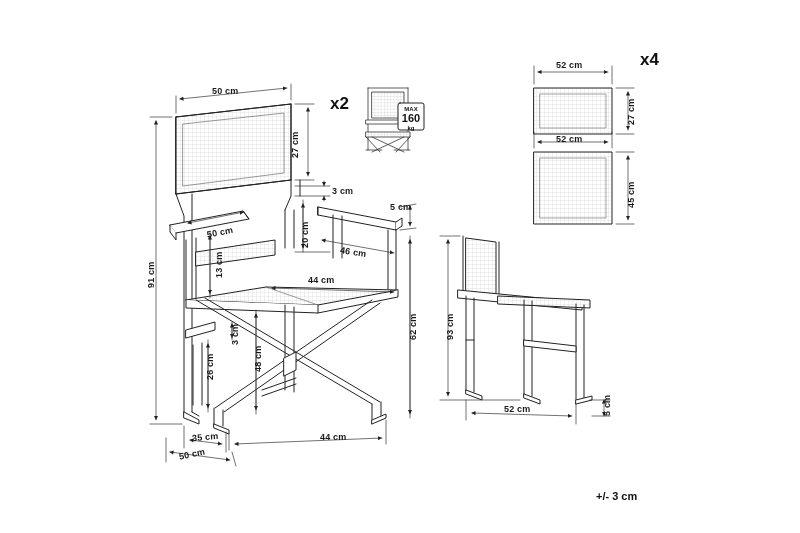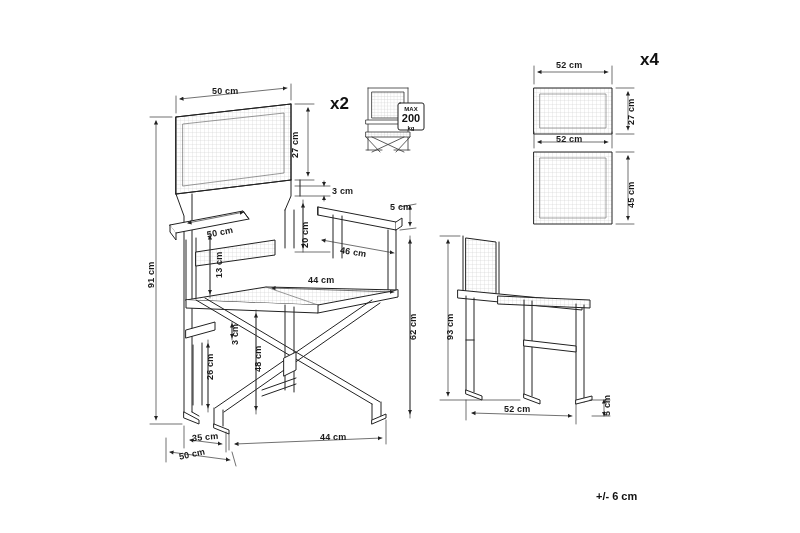--- a/index.html
+++ b/index.html
@@ -299,21 +299,21 @@
 
       <rect x="398" y="103" width="26" height="27" rx="2" fill="#ffffff" stroke="#222" stroke-width="1"></rect>
     </g>
   </svg>
 
   <div class="qty" style="left:330px; top:78px;margin-top:16px;">x2</div>
   <div class="qty" style="left:640px; top:50px;">x4</div>
 
   <div class="maxbox" style="left:398px; top:105px; width:26px;">
     <span class="t1">MAX</span>
-    <span class="t2">200</span>
+    <span class="t2">160</span>
     <span class="t3">kg</span>
   </div>
 
   <div class="lbl" style="left:212px; top:86px;">50 cm</div>
   <div class="lbl rot" style="left:290px; top:158px;">27 cm</div>
   <div class="lbl" style="left:332px; top:186px;">3 cm</div>
   <div class="lbl rot" style="left:300px; top:248px;">20 cm</div>
   <div class="lbl" style="left:390px; top:202px;">5 cm</div>
   <div class="lbl rot" style="left:206px; top:230px; transform:rotate(-11deg);">50 cm</div>
   <div class="lbl" style="left:340px; top:247px; transform:rotate(9deg);">46 cm</div>
@@ -330,15 +330,15 @@
 
   <div class="lbl rot" style="left:445px; top:340px;">93 cm</div>
   <div class="lbl" style="left:504px; top:404px;">52 cm</div>
   <div class="lbl rot" style="left:602px; top:416px;">5 cm</div>
 
   <div class="lbl" style="left:556px; top:60px;">52 cm</div>
   <div class="lbl rot" style="left:626px; top:125px;">27 cm</div>
   <div class="lbl" style="left:556px; top:134px;">52 cm</div>
   <div class="lbl rot" style="left:626px; top:208px;">45 cm</div>
 
-  <div class="tol" style="left:596px; top:490px;">+/- 6 cm</div>
+  <div class="tol" style="left:596px; top:490px;">+/- 3 cm</div>
 
 </div>
 
 </body></html>

